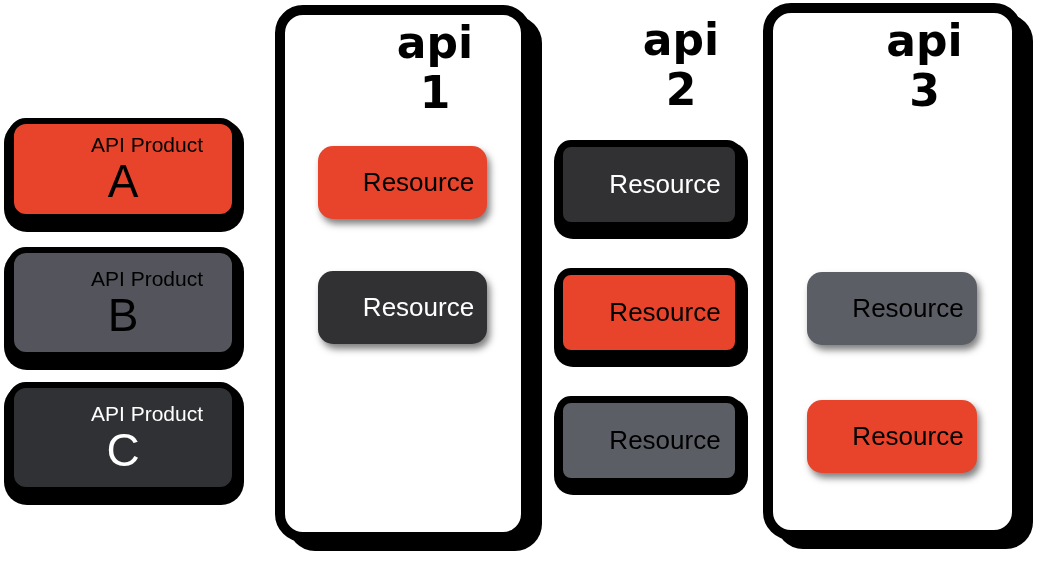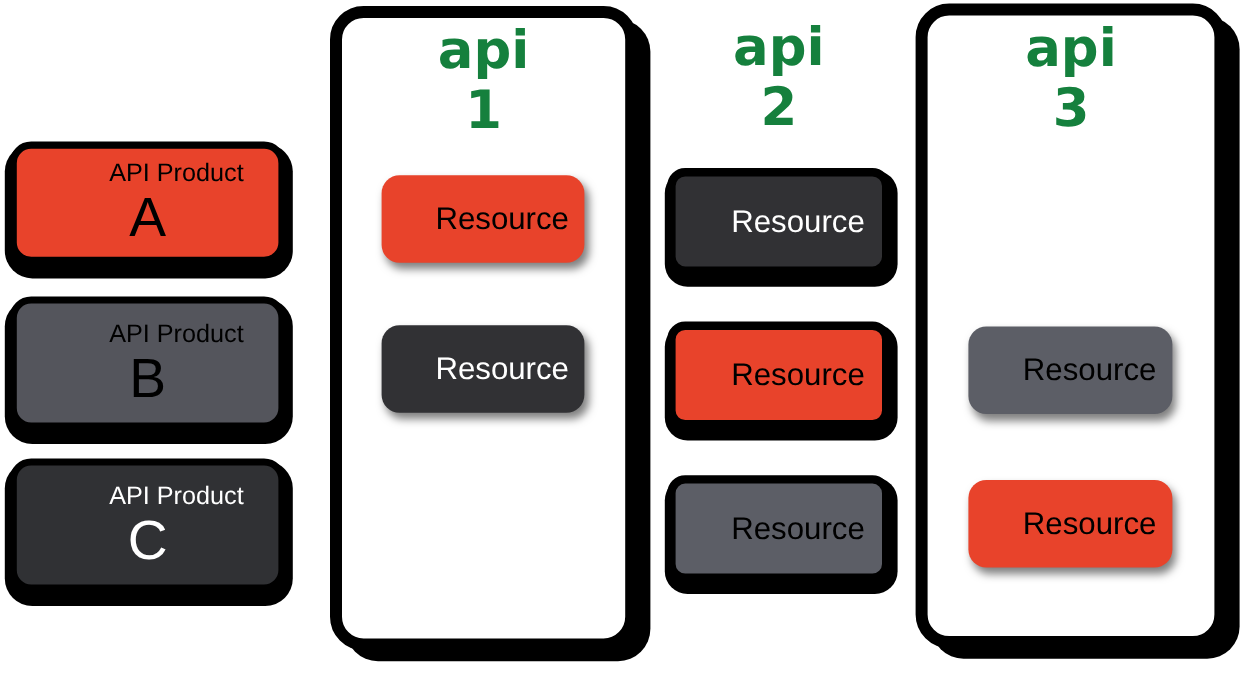--- a/index.html
+++ b/index.html
@@ -42,25 +42,26 @@
     box-shadow: 12px 10px 0 -1px #000;
     box-sizing: border-box;
   }
   .frame-1 { left: 275px; top: 5px; width: 256px; height: 537px; }
   .frame-3 { left: 763px; top: 3px; width: 259px; height: 537px; }
 
   
   .api-label {
     position: absolute;
     text-align: center;
-    color: #15803d;
+    color: #000000;
     font-family: "DejaVu Sans", "Liberation Sans", sans-serif;
     font-weight: bold;
     font-size: 44px;
     line-height: 50px;
+    margin-left: 32px;
   }
   .label-1 { left: 285px; top: 18px; width: 236px; }
   .label-2 { left: 556px; top: 15px; width: 186px; }
   .label-3 { left: 773px; top: 16px; width: 239px; }
 
   
   .res {
     position: absolute;
     border-radius: 15px;
     box-sizing: border-box;

